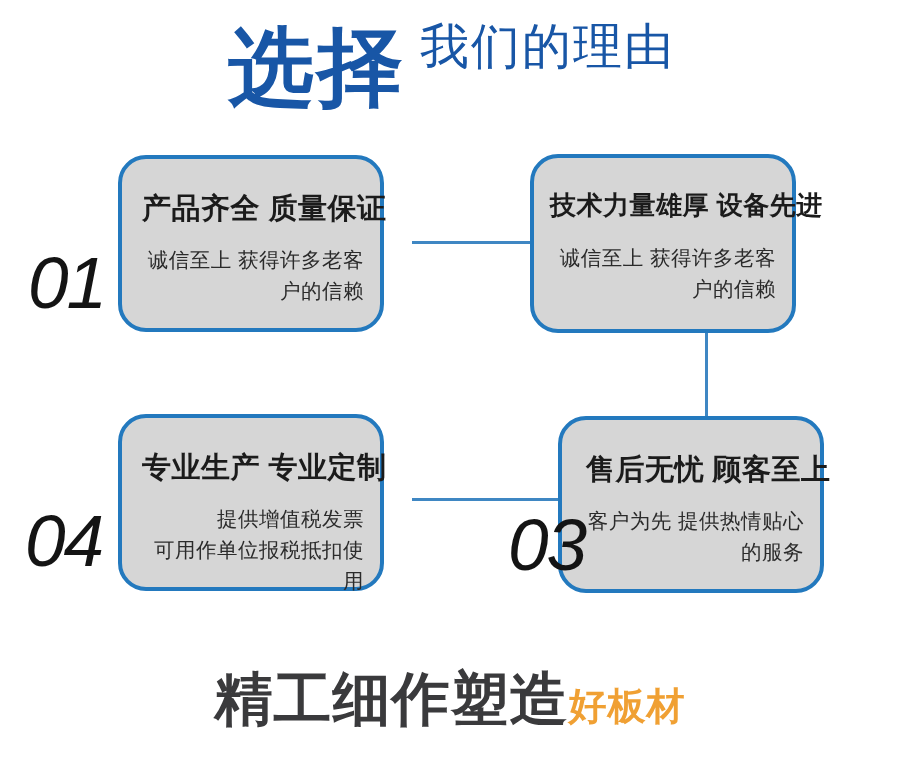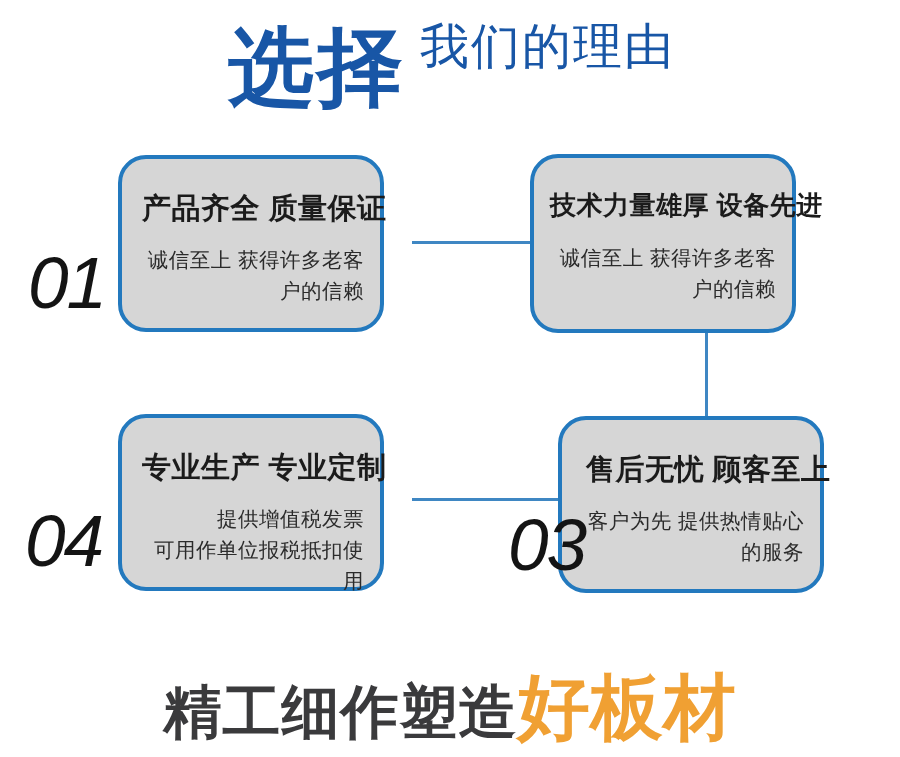--- a/index.html
+++ b/index.html
@@ -109,21 +109,21 @@
     white-space: nowrap;
     line-height: 1.15;
   }
   .footer-dark {
     font-size: 58px;
     font-weight: 600;
     color: var(--footer-dark);
     letter-spacing: 1px;
   }
   .footer-accent {
-    font-size: 72px;
+    font-size: 38px;
     font-weight: 900;
     color: var(--footer-accent);
     letter-spacing: 1px;
   }
 </style>
 </head>
 <body>
 
 <div class="header">
   <span class="title-highlight">选择</span>

